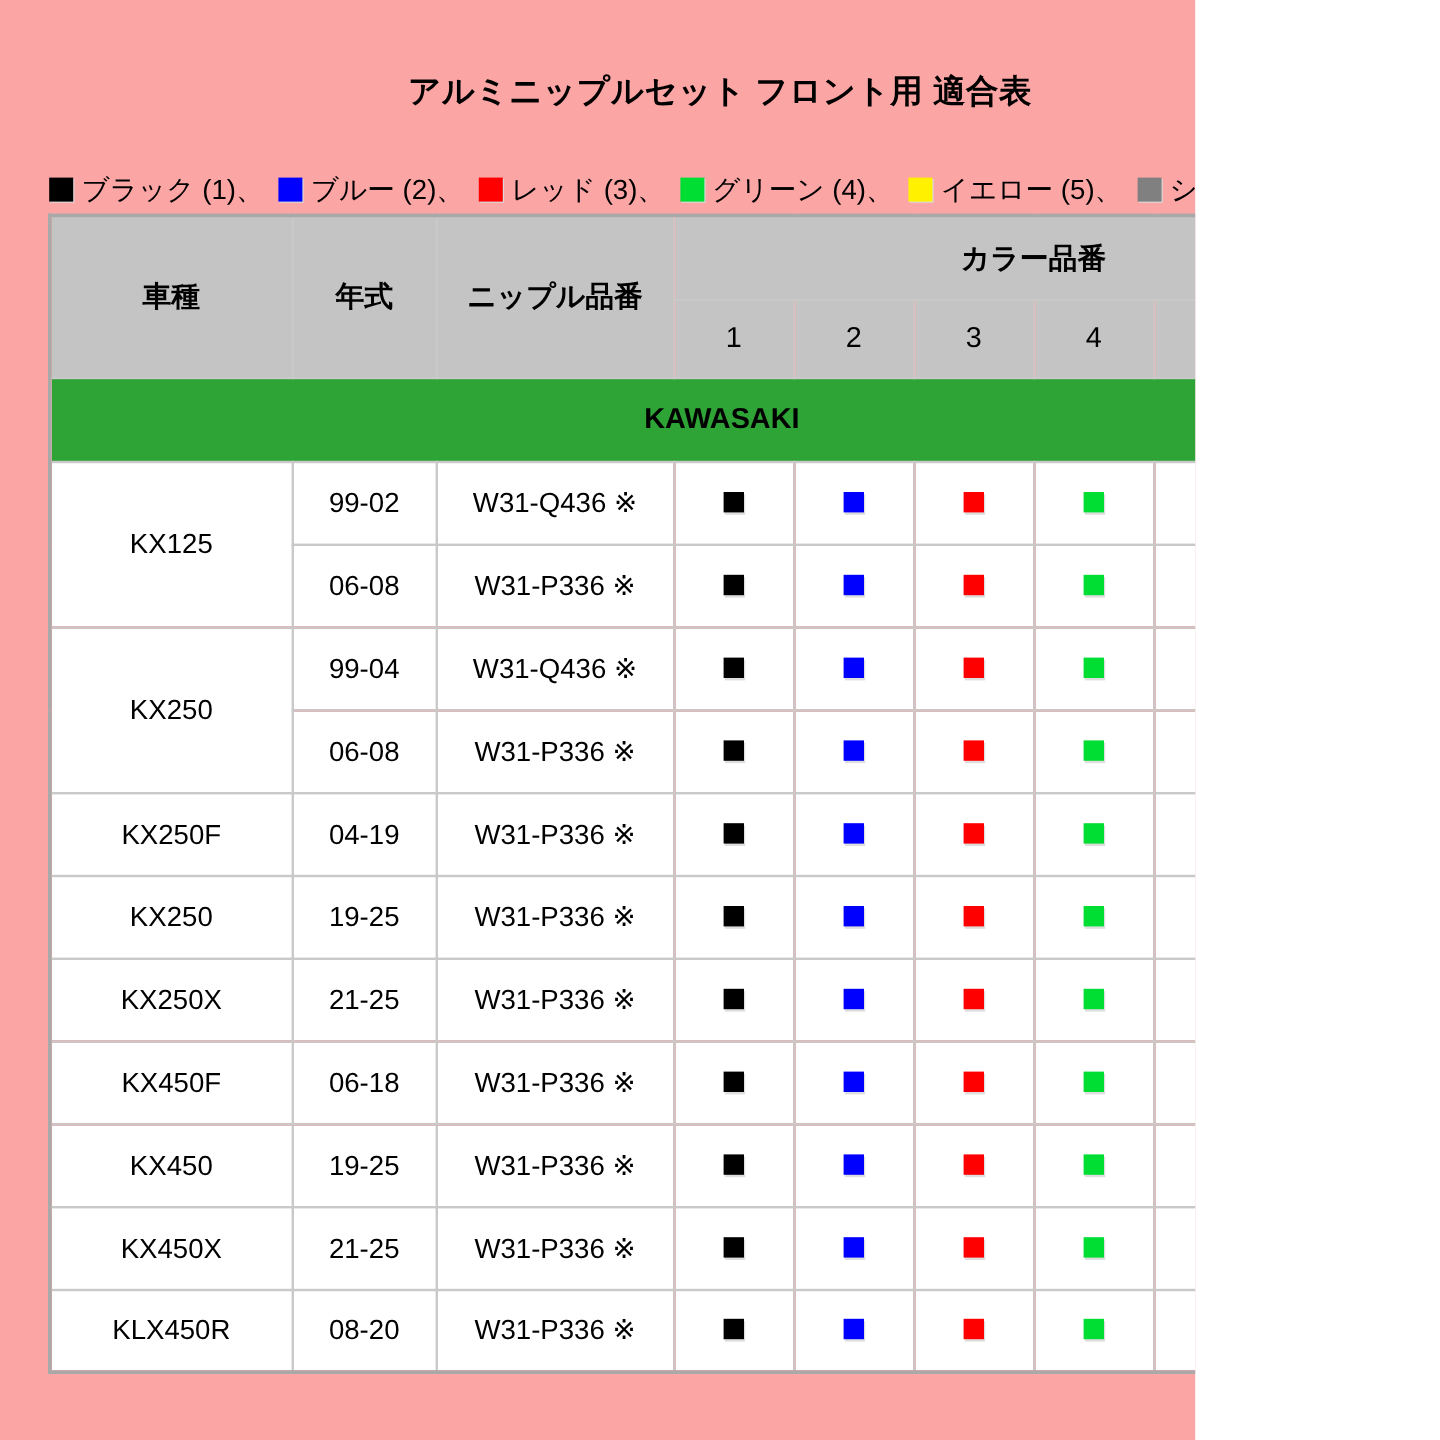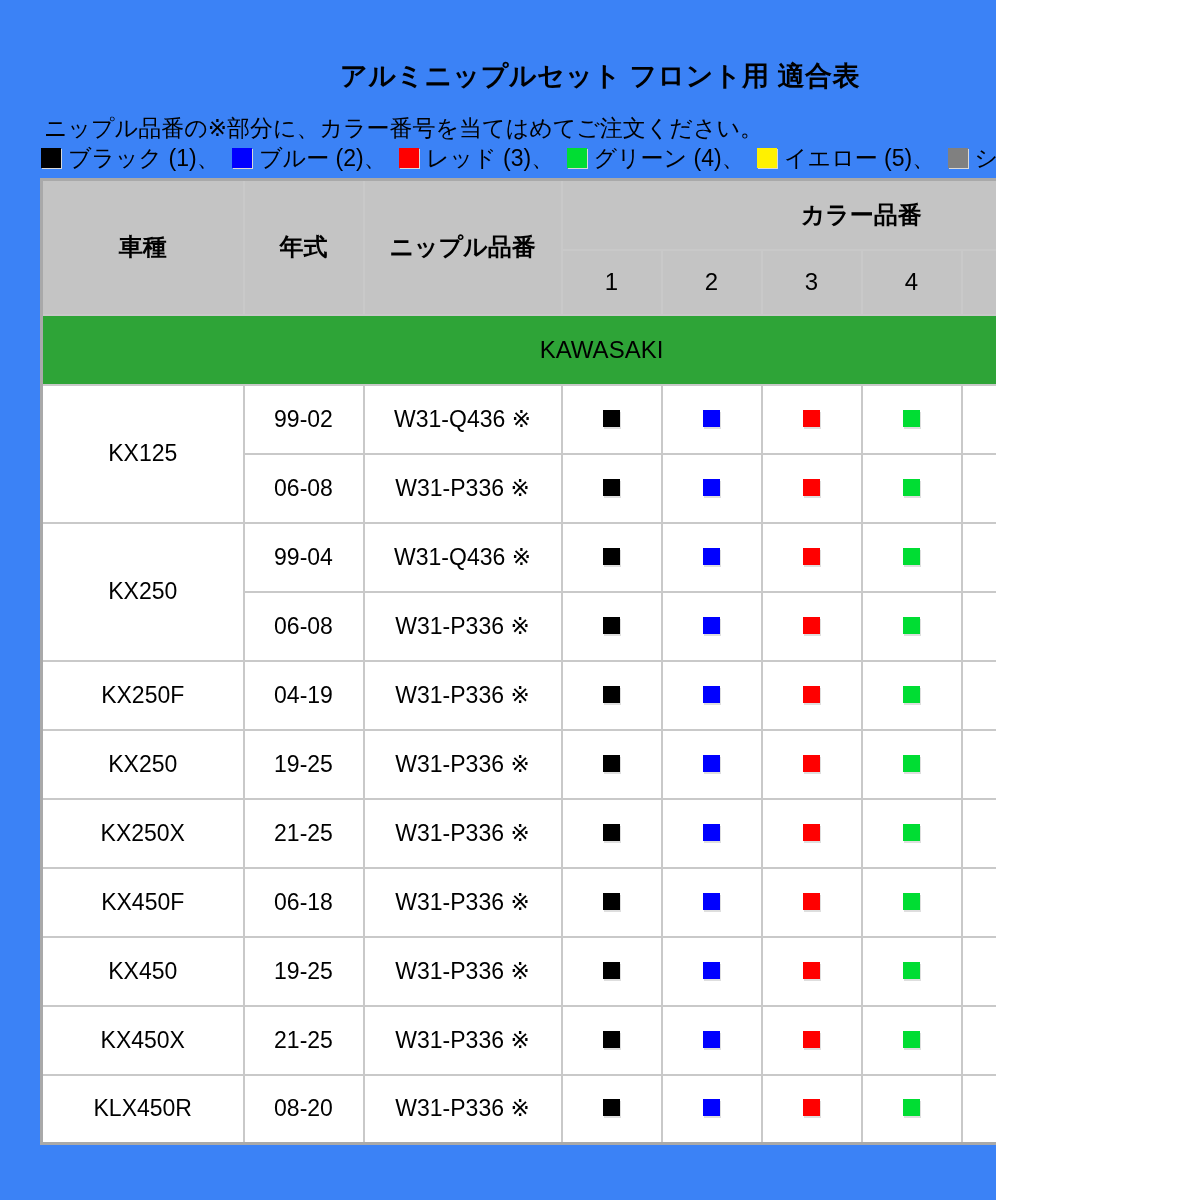--- a/index.html
+++ b/index.html
@@ -4,21 +4,21 @@
 <style>
   html, body {
     margin: 0;
     padding: 0;
     background: #ffffff;
   }
   #canvas {
     position: relative;
     width: 996px;
     height: 1200px;
-    background: #3b82f6;
+    background: #fca5a5;
     font-family: "Liberation Sans", "DejaVu Sans", sans-serif;
     color: #000000;
     overflow: hidden;
   }
   .page-title {
     position: absolute;
     top: 58px;
     left: 0;
     width: 1200px;
     text-align: center;
@@ -75,21 +75,21 @@
     border-color: #ffffff;
     font-size: 24px;
     font-weight: bold;
   }
   tr.hdr-row1 { height: 70px; }
   tr.hdr-row2 { height: 65px; }
   td.hdr-num { font-weight: normal; font-size: 24px; }
   tr.brand-row { height: 70px; }
   tr.brand-row td {
     font-size: 24px;
-    font-weight: normal;
+    font-weight: bold;
     color: #000000;
   }
   tr.data-row { height: 69px; }
   tr.data-row td {
     background: #ffffff;
     font-size: 23px;
   }
   .sq {
     display: inline-block;
     width: 17px;
@@ -97,21 +97,20 @@
     box-shadow: 1px 2px 0 #dedede;
   }
 </style>
 </head>
 <body>
 
 <div id="canvas">
 
   <div class="page-title">アルミニップルセット フロント用 適合表</div>
 
-  <div class="instruction">ニップル品番の※部分に、カラー番号を当てはめてご注文ください。</div>
 
   <div class="legend">
     <span class="legend-item"><span class="legend-sq" style="background-color: rgb(0, 0, 0);"></span><span>ブラック (1)、</span></span>
     <span class="legend-item"><span class="legend-sq" style="background-color: rgb(0, 0, 255);"></span><span>ブルー (2)、</span></span>
     <span class="legend-item"><span class="legend-sq" style="background-color: rgb(255, 0, 0);"></span><span>レッド (3)、</span></span>
     <span class="legend-item"><span class="legend-sq" style="background-color: rgb(0, 221, 51);"></span><span>グリーン (4)、</span></span>
     <span class="legend-item"><span class="legend-sq" style="background-color: rgb(255, 241, 0);"></span><span>イエロー (5)、</span></span>
     <span class="legend-item"><span class="legend-sq" style="background-color: rgb(128, 128, 128);"></span><span>シルバー (8)</span></span>
   </div>
 

